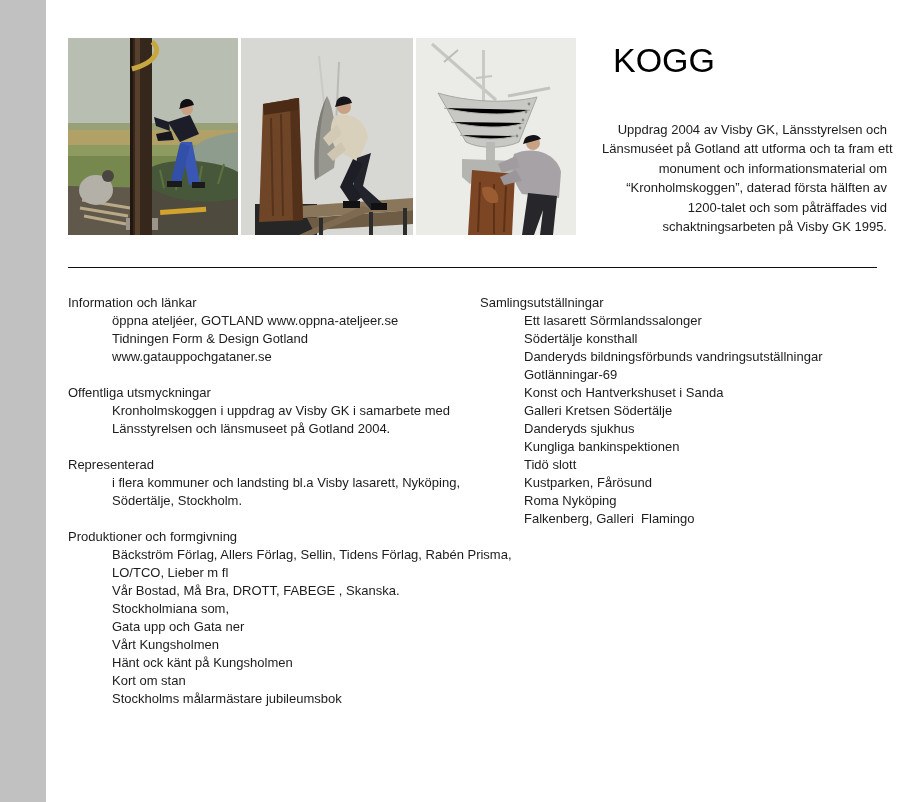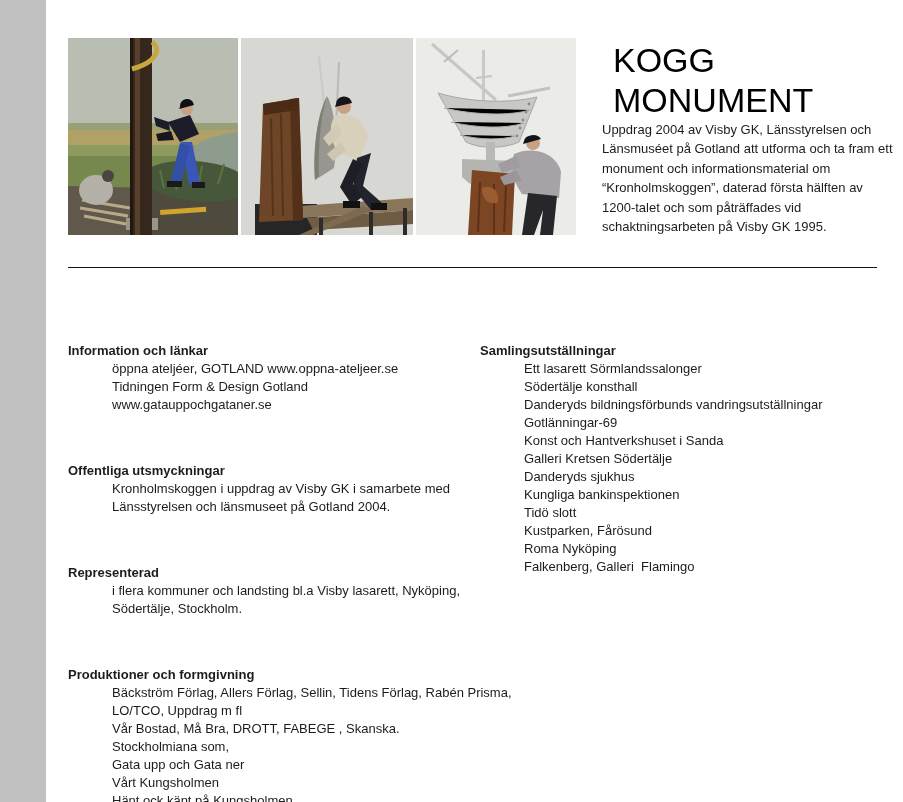--- a/index.html
+++ b/index.html
@@ -20,33 +20,33 @@
   .photos figure { margin:0; padding:0; font-size:0; line-height:0; }
   .title {
     position:absolute; left:601px; top:28px; margin:12px;
     font-size:34px; line-height:40px; font-weight:normal; color:#000;
     white-space:pre;
   }
   .intro {
     position:absolute; left:602px; top:120px; width:285px;
     font-size:13px; line-height:19.4px; color:#1c1c1c;
   }
-  .intro-line { white-space:pre; }
+  .intro-line { white-space:pre;text-align:right; }
   .rule {
     position:absolute; left:68px; top:267px; width:809px; height:1px;
     background:#111;
   }
   .col {
     position:absolute; top:294px;
     font-size:13px; line-height:18px; color:#1c1c1c;
   }
   .col-left  { left:68px;  width:405px; }
   .col-right { left:480px; width:400px; }
   .section { margin:0 0 18px 0; }
-  .section-heading { font-weight:bold; white-space:pre;margin-top:48px; }
+  .section-heading { font-weight:normal; white-space:pre; }
   .line { white-space:pre;margin-left:44px; }
 </style>
 </head>
 <body>
 
 <div class="left-strip"></div>
 
 <div class="photos">
 
   <figure>
@@ -159,21 +159,21 @@
       <path d="M98,116 C118,107 141,116 145,134 L143,160 L106,156 C97,144 94,128 98,116 Z" fill="#a7a2a6"></path>
       <path d="M100,118 L82,126 L86,135 L104,129 Z" fill="#a19ca0"></path>
       <path d="M100,132 L84,139 L88,147 L106,143 Z" fill="#9b969a"></path>
       <circle cx="117" cy="105" r="7" fill="#c8a083"></circle>
       <path d="M108,103 a9,7 0 0 1 17,-2 l-18,5 z" fill="#141418"></path>
       <path d="M112,155 L141,158 L137,197 L124,197 L127,172 L118,197 L106,197 Z" fill="#26262b"></path>
     </svg>
   </figure>
 </div>
 
-<h1 class="title"><span>KOGG</span><br><span>MONUMENT</span></h1>
+<h1 class="title"><span>KOGG</span><br></h1>
 
 <div class="intro">
 
     <div class="intro-line">Uppdrag 2004 av Visby GK, Länsstyrelsen och</div>
 
     <div class="intro-line">Länsmuséet på Gotland att utforma och ta fram ett</div>
 
     <div class="intro-line">monument och informationsmaterial om</div>
 
     <div class="intro-line">“Kronholmskoggen”, daterad första hälften av</div>
@@ -219,21 +219,21 @@
         </div>
     </section>
 
     <section class="section">
       <div class="section-heading">Produktioner och formgivning</div>
       <div class="section-lines">
 
 
           <div class="line">Bäckström Förlag, Allers Förlag, Sellin, Tidens Förlag, Rabén Prisma,</div>
 
-          <div class="line">LO/TCO, Uppdrag m fl</div>
+          <div class="line">LO/TCO, Lieber m fl</div>
 
           <div class="line">Vår Bostad, Må Bra, DROTT, FABEGE , Skanska.</div>
 
           <div class="line">Stockholmiana som,</div>
 
           <div class="line">Gata upp och Gata ner</div>
 
           <div class="line">Vårt Kungsholmen</div>
 
           <div class="line">Hänt ock känt på Kungsholmen</div>

